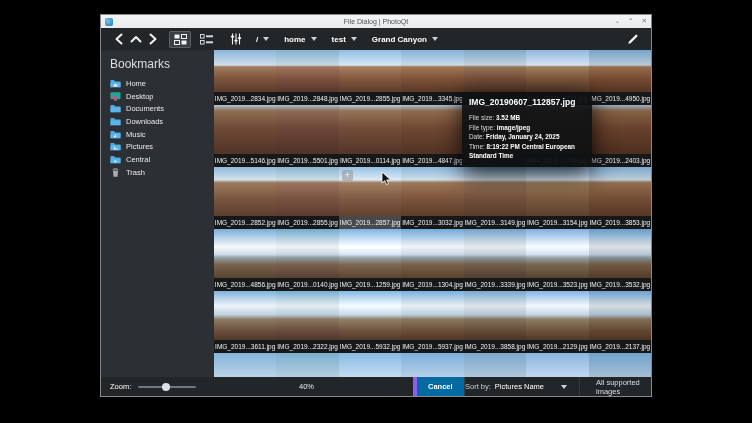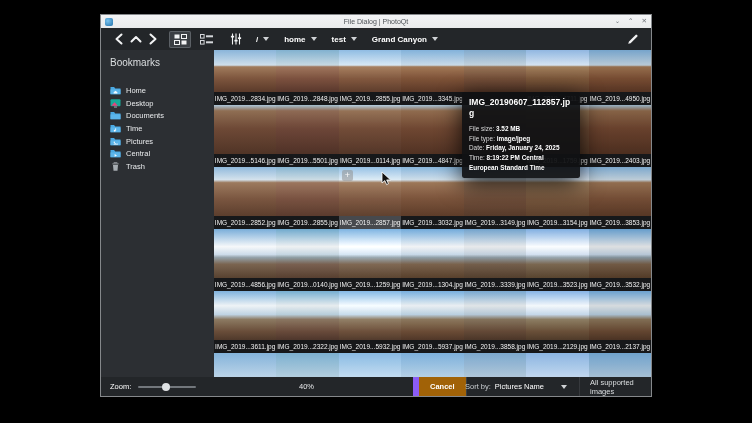--- a/index.html
+++ b/index.html
@@ -23,21 +23,21 @@
   .view-btn.sel{background:#3a3e43;box-shadow:inset 0 0 0 1px #5c6166;}
   .vm-group{display:flex;gap:4px;margin-left:8px;}
   .filter-btn{margin-left:10px;width:18px;height:16px;display:flex;align-items:center;justify-content:center;}
   .bc{display:flex;align-items:center;margin-left:11px;}
   .bc-seg{display:flex;align-items:center;gap:5px;margin-right:15px;font-size:8px;font-weight:bold;color:#fff;}
   .tri{width:0;height:0;border-left:3px solid transparent;border-right:3px solid transparent;border-top:4px solid #cfd2d5;}
   .edit-btn{margin-left:auto;width:18px;height:16px;display:flex;align-items:center;justify-content:center;}
   
   .wbody{flex:1 1 auto;display:flex;min-height:0;}
   .sidebar{width:113px;flex:0 0 auto;background:#2c2f33;padding:7px 0 0 9px;}
-  .bm-header{font-size:10px;color:#dcdfe1;margin-bottom:16px;}
+  .bm-header{font-size:12px;color:#dcdfe1;margin-bottom:6px;}
   .bm-item{display:flex;align-items:center;gap:5px;height:12.7px;color:#e9ebed;font-size:7.5px;cursor:default;}
   .bm-item .ic{display:flex;width:11px;justify-content:center;}
   
   .grid{flex:1 1 auto;display:grid;grid-template-columns:repeat(7,1fr);
         grid-template-rows:55px repeat(5,62px);background:#121416;overflow:hidden;position:relative;}
   .cell{display:flex;flex-direction:column;position:relative;box-shadow:inset -1px 0 0 rgba(0,0,0,.6);}
   .thumb{flex:1 1 auto;}
   .lbl{height:13px;flex:0 0 auto;background:#17181a;display:flex;align-items:center;justify-content:center;
        font-size:6.5px;color:#f2f2f2;white-space:nowrap;overflow:hidden;}
   .cell.hov .lbl{background:#47494d;}
@@ -56,31 +56,31 @@
   .cell:nth-child(7n+5) .thumb{filter:brightness(.94);}
   .cell:nth-child(7n+6) .thumb{filter:hue-rotate(5deg) brightness(1.02);}
   .cell:nth-child(7n) .thumb{filter:brightness(.9) saturate(1.18);}
   
   .bottombar{height:19px;flex:0 0 auto;background:#232629;position:relative;display:flex;align-items:center;
              font-size:7.5px;color:#e8eaec;}
   .z-label{margin-left:9px;font-weight:normal;color:#fff;}
   .z-track{position:relative;width:58px;height:2px;background:#72777c;border-radius:1px;margin-left:7px;}
   .z-thumb{position:absolute;left:24px;top:-3px;width:8px;height:8px;border-radius:50%;background:#dfe2e4;}
   .z-val{position:absolute;left:198px;}
-  .cancel{position:absolute;left:312px;top:0;height:100%;padding:0 11px;background:#a16207;
-          border:none;border-left:6px solid #8b5cf6;border-right:1px solid #3a3e42;
+  .cancel{position:absolute;left:312px;top:0;height:100%;padding:0 11px;background:#0369a1;
+          border:none;border-left:4px solid #8b5cf6;border-right:1px solid #3a3e42;
           color:#fff;font-weight:bold;font-size:7.5px;font-family:inherit;}
   .sort{position:absolute;left:364px;display:flex;align-items:center;height:100%;}
   .sort .lab{color:#c9cdd1;}
   .sort .val{margin-left:4px;color:#fff;}
   .sort .tri{margin-left:17px;}
   .filterlbl{position:absolute;left:478px;height:100%;display:flex;align-items:center;
-             padding-left:10px;border-left:1px solid #36393d;color:#dcdfe1;}
-  
-  .tooltip{position:absolute;left:462px;top:92px;width:118px;background:rgba(16,17,19,.94);
+             padding-left:16px;border-left:1px solid #36393d;color:#dcdfe1;}
+  
+  .tooltip{position:absolute;left:462px;top:92px;width:130px;background:rgba(16,17,19,.94);
            border-radius:2px;padding:5px 7px 6px;color:#fff;z-index:6;
            box-shadow:0 6px 24px rgba(0,0,0,.85);}
   .tt-title{font-size:8.5px;font-weight:bold;line-height:1.3;word-break:break-all;margin-bottom:5px;}
   .tt-row{font-size:6.4px;line-height:1.5;color:#dcdcdc;}
   .tt-row b{color:#fff;}
   
   .cursor{position:absolute;left:381px;top:171px;z-index:9;}
 </style>
 </head>
 <body>
@@ -198,25 +198,34 @@
                   <path d="M0.5 3.4 h10 v4.8 h-10 z" fill="#5cb5ea"></path>
                 </svg>
               </span>
               <span>Documents</span>
             </div>
             <div class="bm-item">
               <span class="ic">
                 <svg width="11" height="9" viewBox="0 0 11 9">
                   <path d="M0.5 1 h3.6 l1.1 1.6 h5.3 v5.6 h-10 z" fill="#4aa9e3"></path>
                   <path d="M0.5 3.4 h10 v4.8 h-10 z" fill="#5cb5ea"></path>
+                </svg>
+              </span>
+              <span>Downloads</span>
+            </div>
+            <div class="bm-item">
+              <span class="ic">
+                <svg width="11" height="9" viewBox="0 0 11 9">
+                  <path d="M0.5 1 h3.6 l1.1 1.6 h5.3 v5.6 h-10 z" fill="#4aa9e3"></path>
+                  <path d="M0.5 3.4 h10 v4.8 h-10 z" fill="#5cb5ea"></path>
                   <circle cx="4.7" cy="6.7" r=".9" fill="#fff"></circle>
                   <rect x="5.3" y="4.3" width=".8" height="2.4" fill="#fff"></rect>
                 </svg>
               </span>
-              <span>Time</span>
+              <span>Music</span>
             </div>
             <div class="bm-item">
               <span class="ic">
                 <svg width="11" height="9" viewBox="0 0 11 9">
                   <path d="M0.5 1 h3.6 l1.1 1.6 h5.3 v5.6 h-10 z" fill="#4aa9e3"></path>
                   <path d="M0.5 3.4 h10 v4.8 h-10 z" fill="#5cb5ea"></path>
                   <circle cx="4.3" cy="5.2" r=".7" fill="#fff"></circle>
                   <path d="M3.3 7.6 L5.1 5.9 L6.3 7 L7.1 6.3 L8.1 7.6 Z" fill="#fff"></path>
                 </svg>
               </span>

